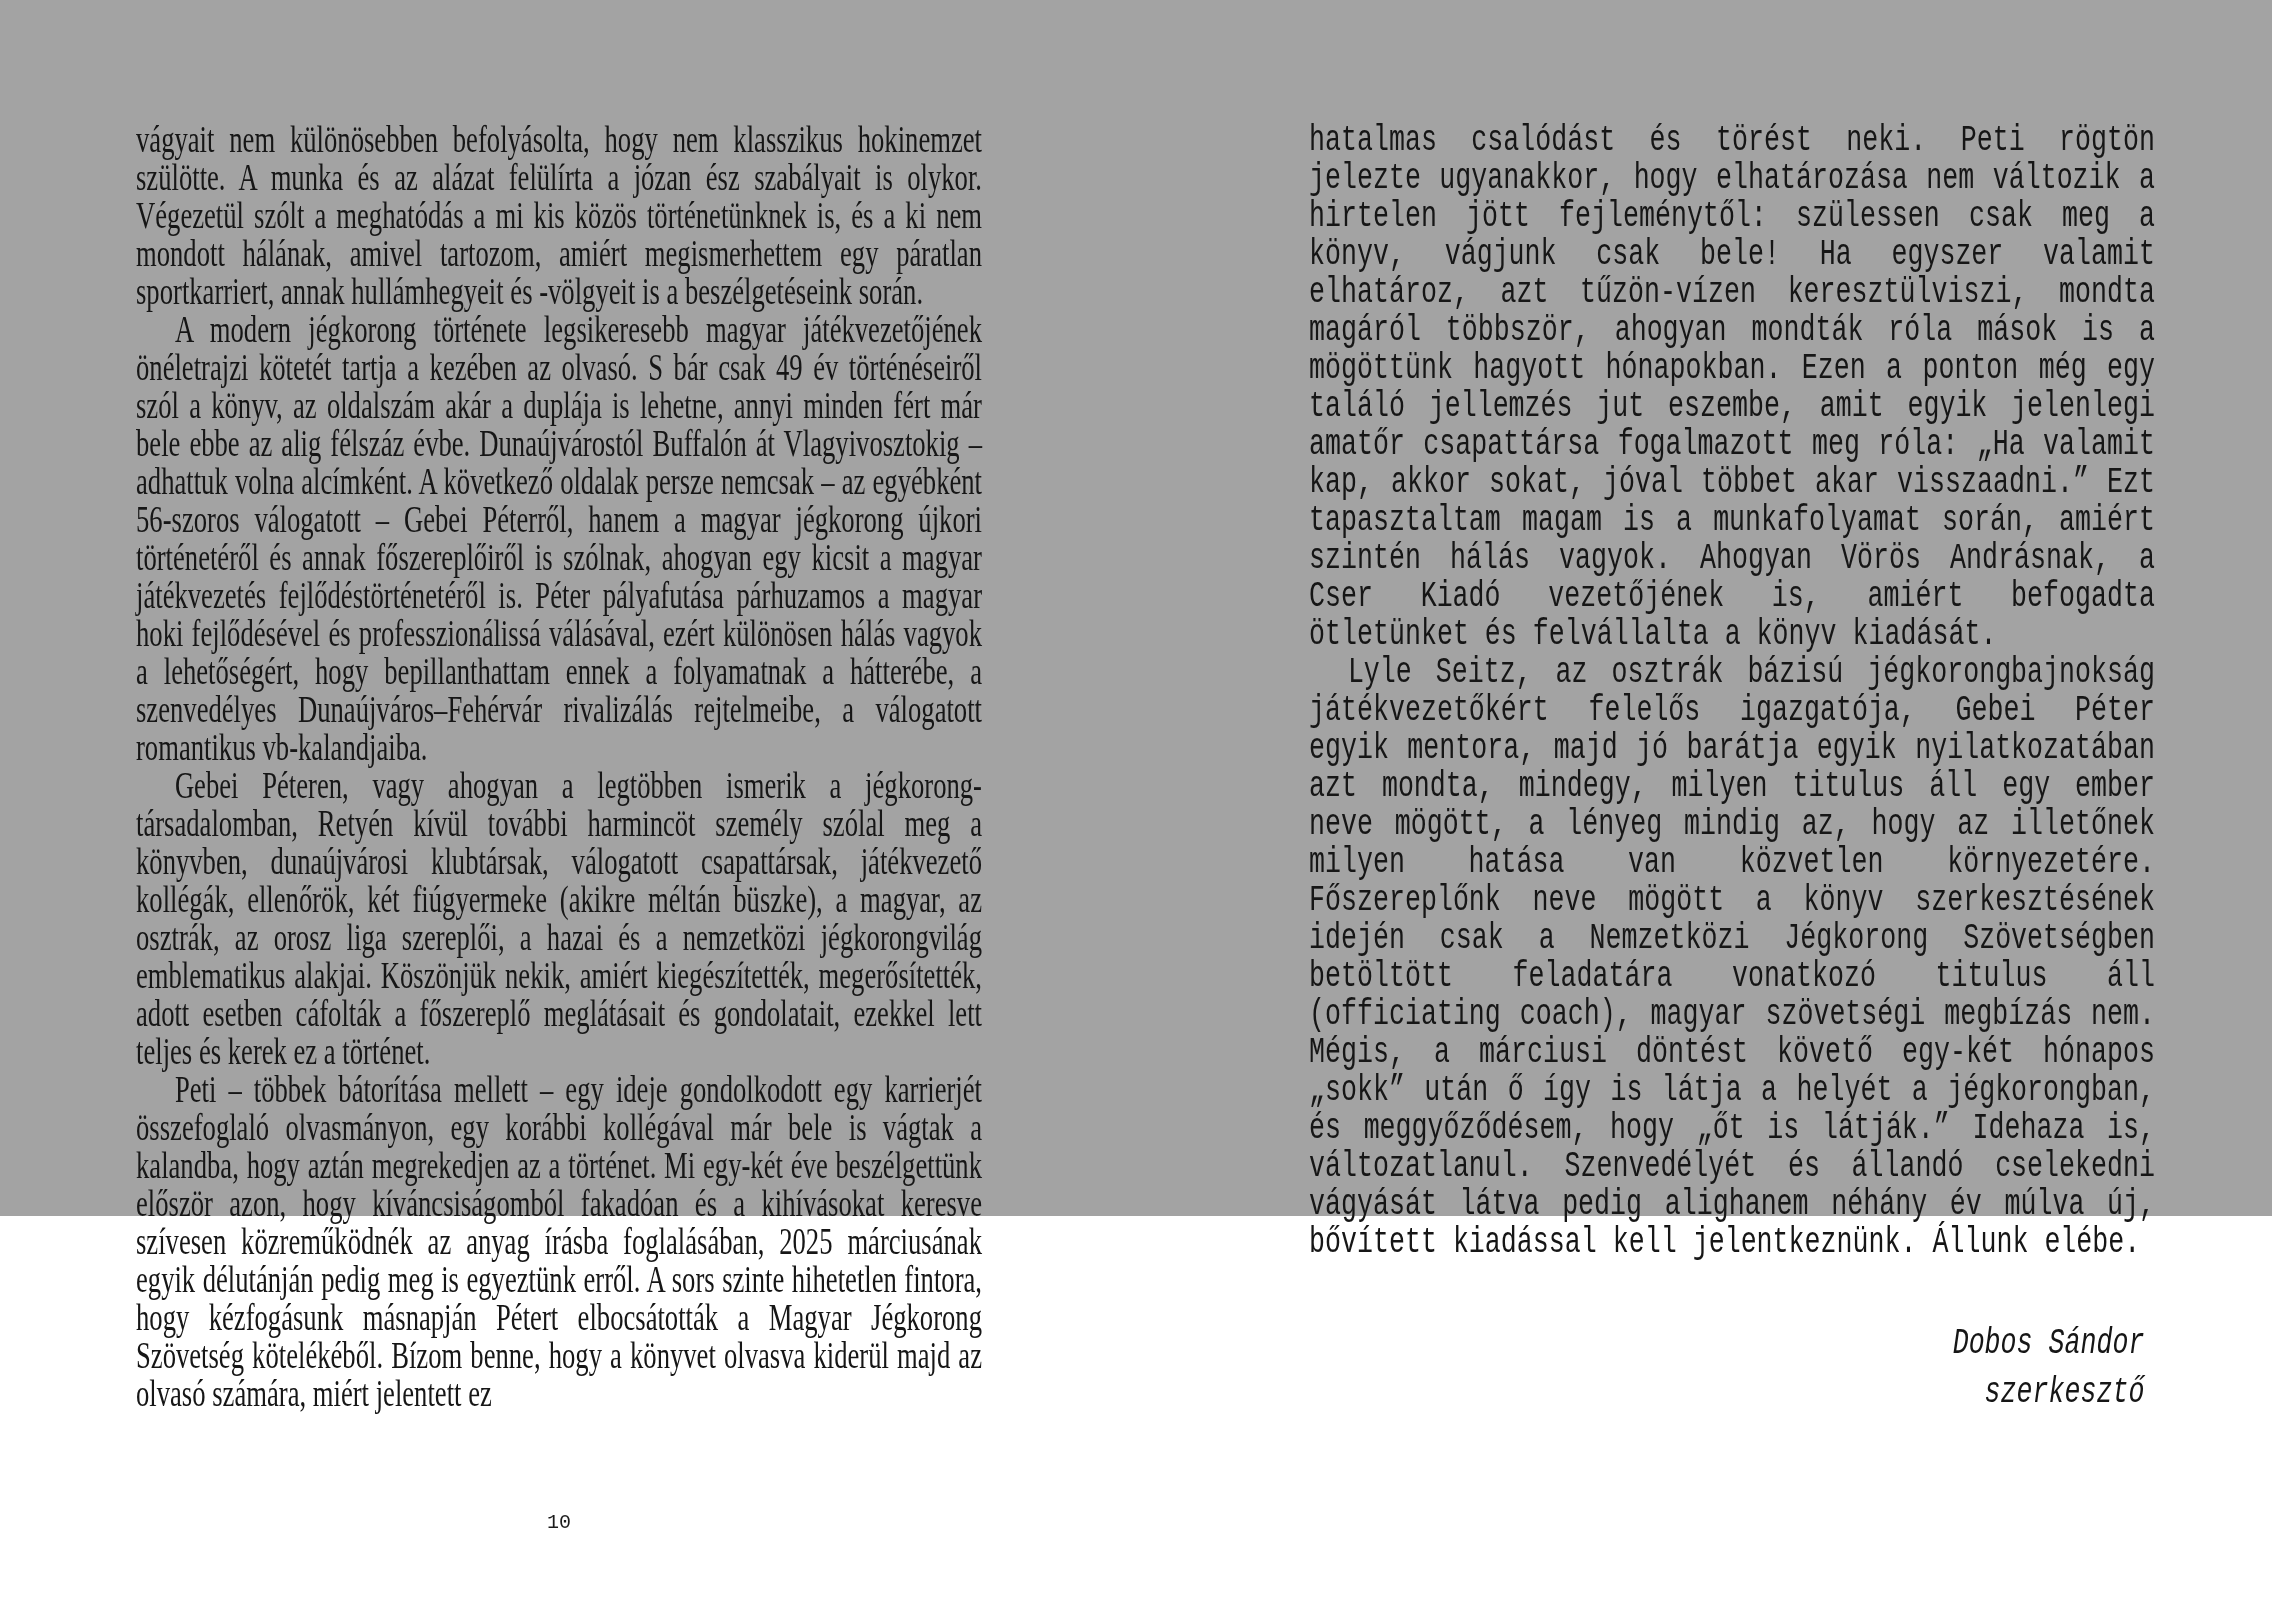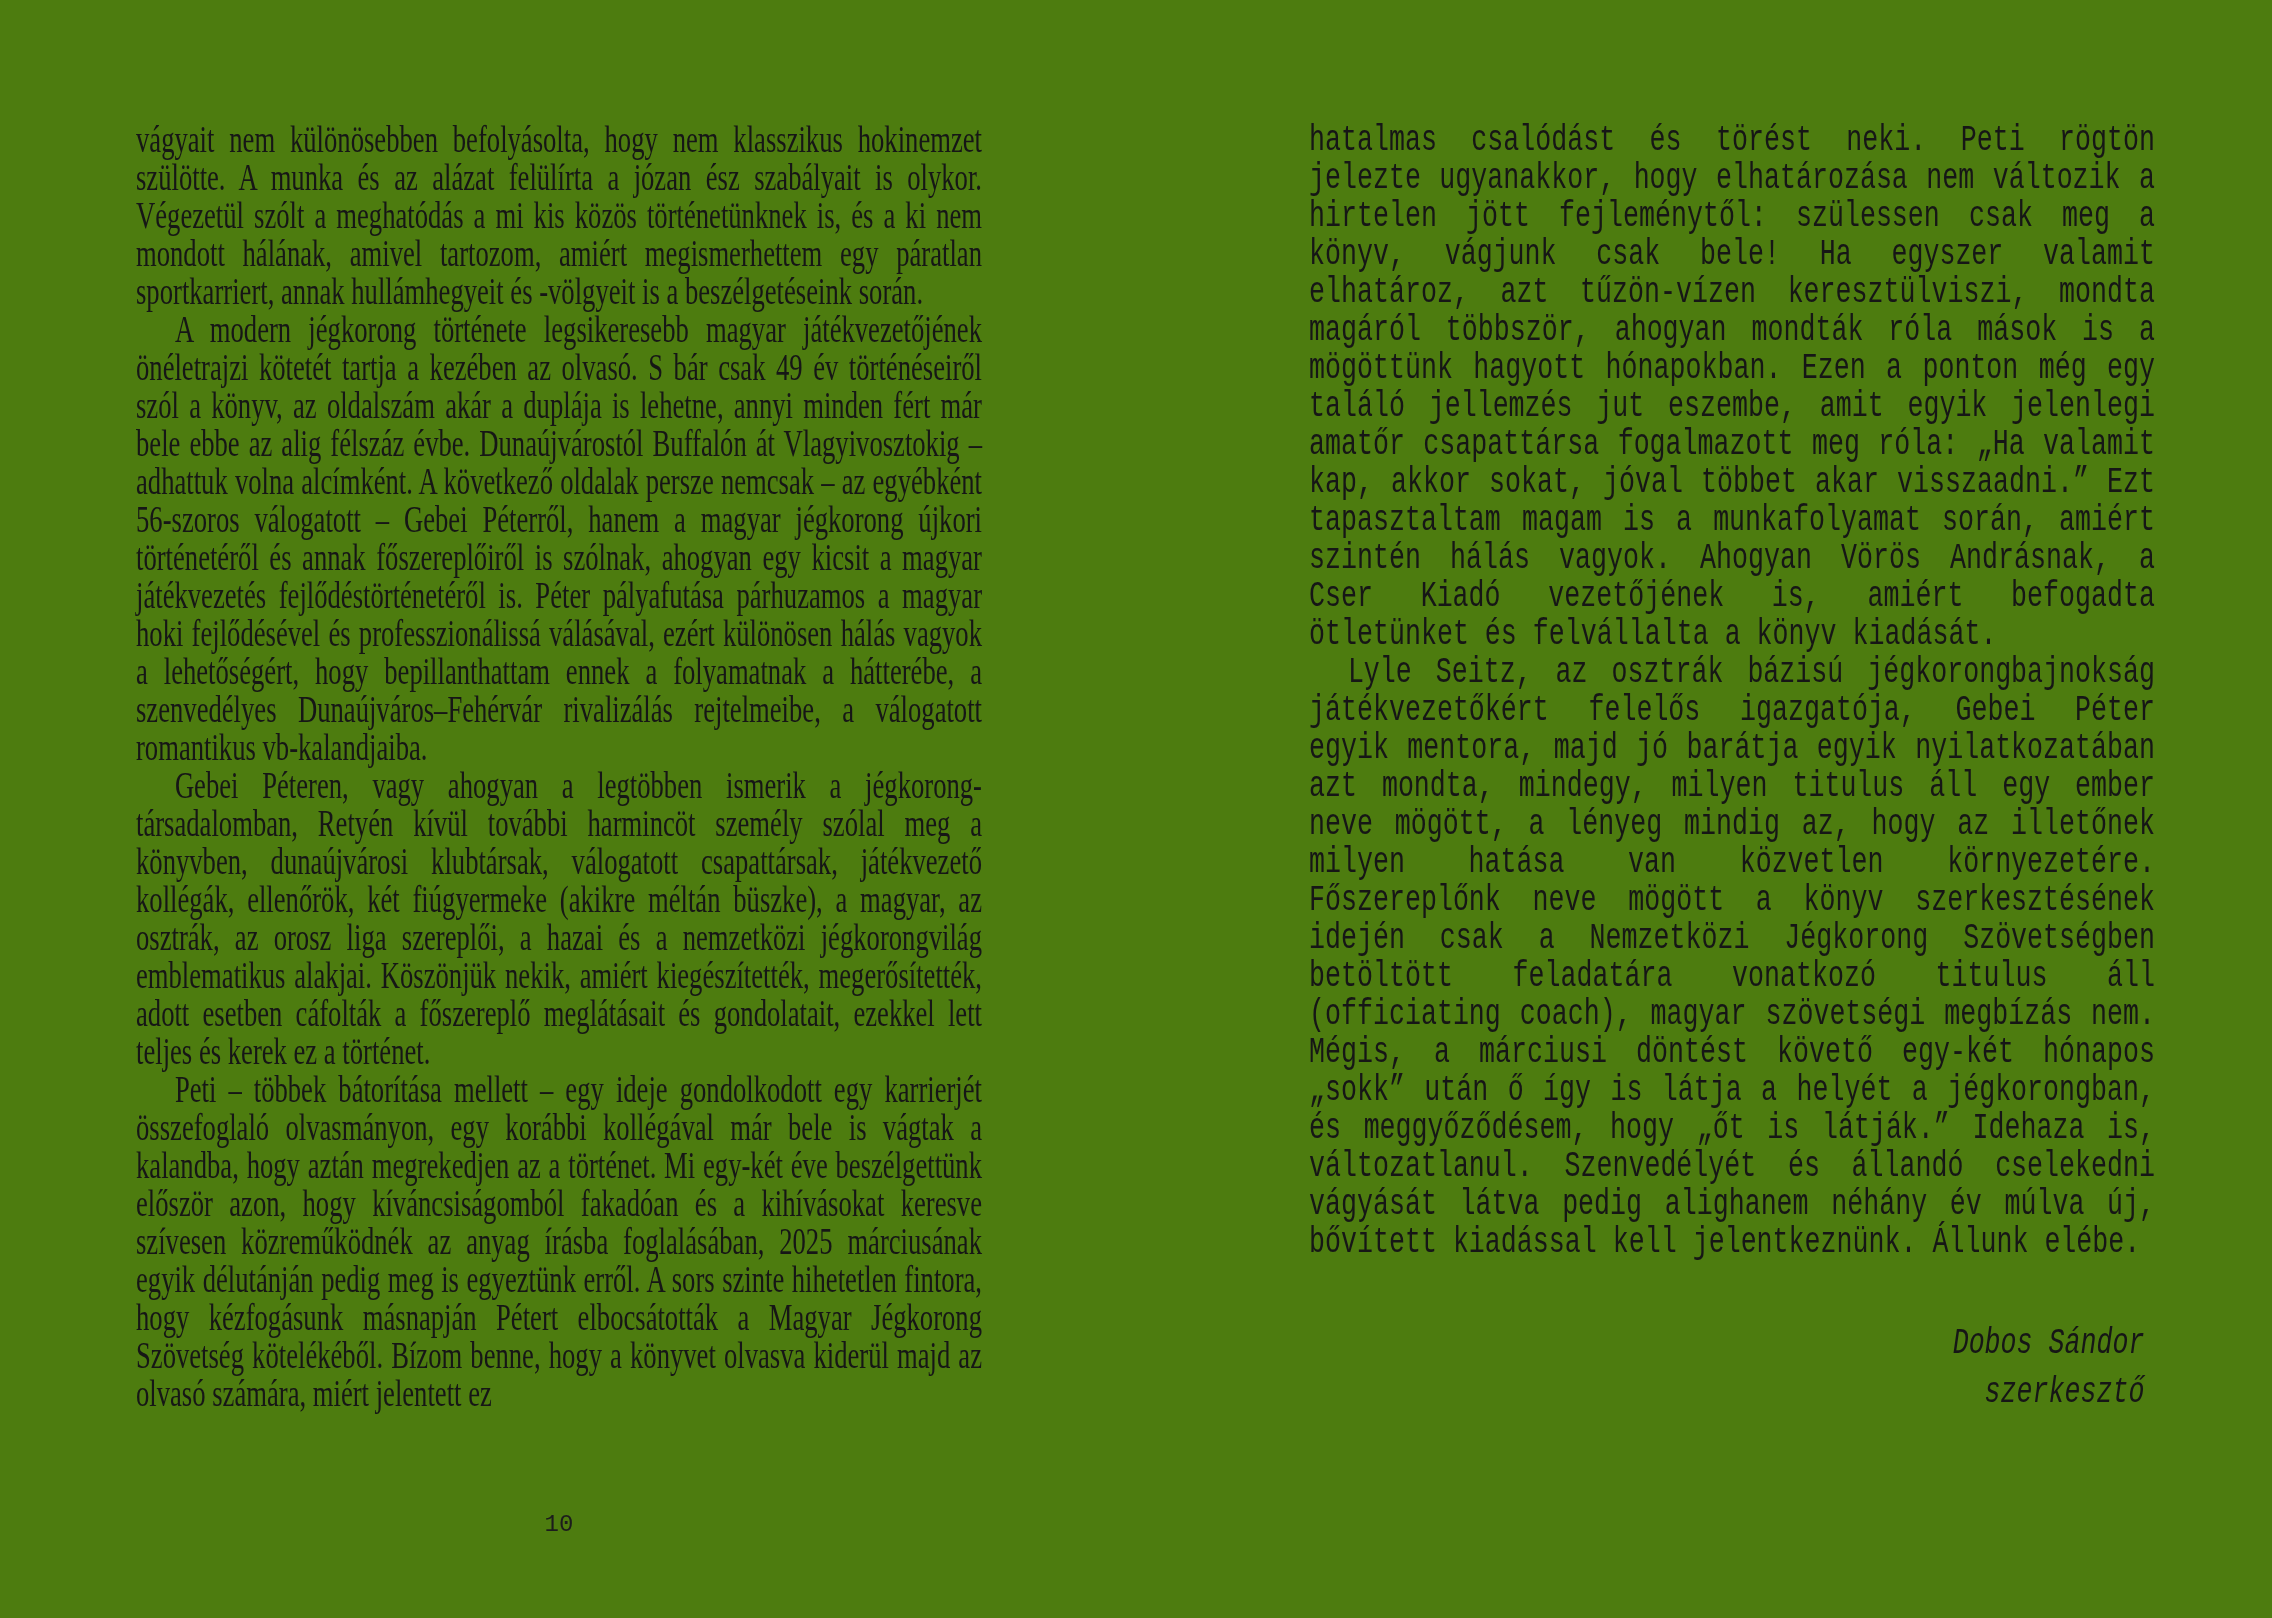--- a/index.html
+++ b/index.html
@@ -3,22 +3,22 @@
 <meta charset="utf-8">
 <style>
   html, body { margin: 0; padding: 0; }
   body {
     width: 2273px; height: 1618px;
     background: #ffffff;
     overflow: hidden;
   }
   .spread {
     position: relative;
-    width: 2273px; height: 1618px;
-    background: #4d7c0f;
+    width: 2273px; height: 1216px;
+    background: #a3a3a3;
     color: #161616;
     font-family: "Liberation Serif", serif;
   }
   .page { position: absolute; top: 0; height: 100%; }
   .page-left  { left: 0;    width: 1136px; }
   .page-right { left: 1136px; width: 1136px; font-family: Liberation Mono, monospace; }
 
   
   .column {
     position: absolute;
@@ -35,21 +35,21 @@
 
   .para { margin: 0; padding: 0; }
   .para.indent { text-indent: 54px; }
 
   .folio {
     position: absolute;
     left: 136px; top: 1511px;
     width: 846px;
     text-align: center;
     font-family: "Liberation Mono", monospace;
-    font-size: 24px;
+    font-size: 20px;
     color: #1c1c1c;
   }
 
   .signature {
     margin-top: 58px;
     padding-right: 14.6px;
     text-align: right;
     font-style: italic;
     line-height: 49px;
   }

